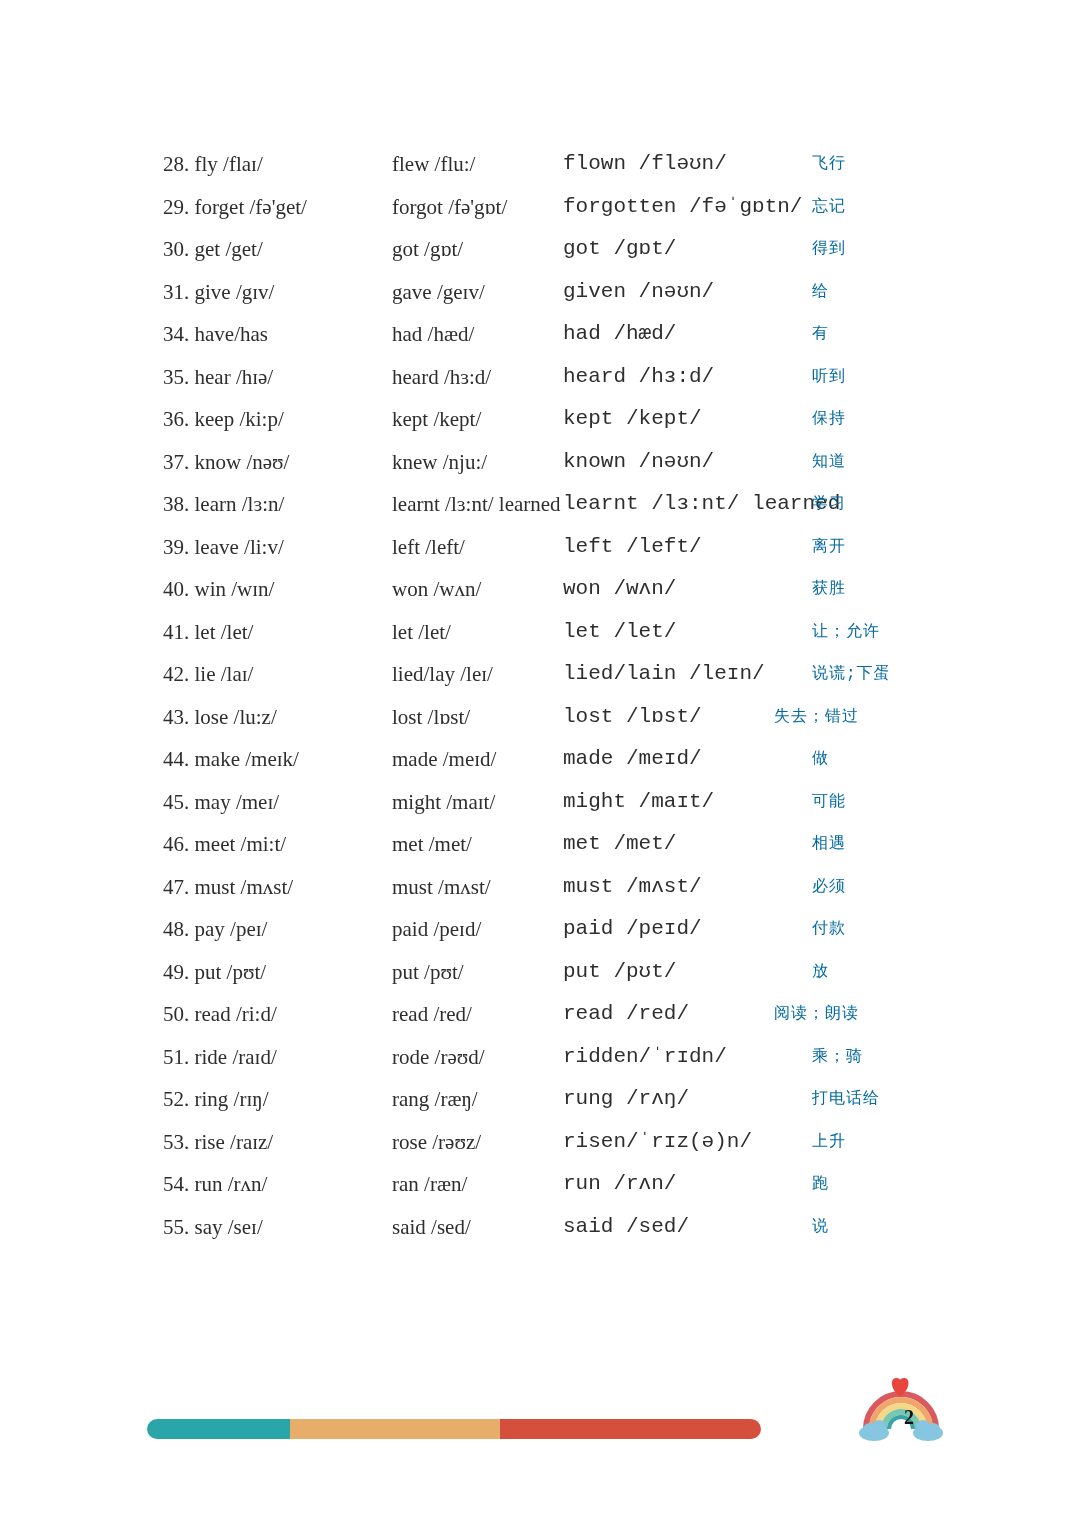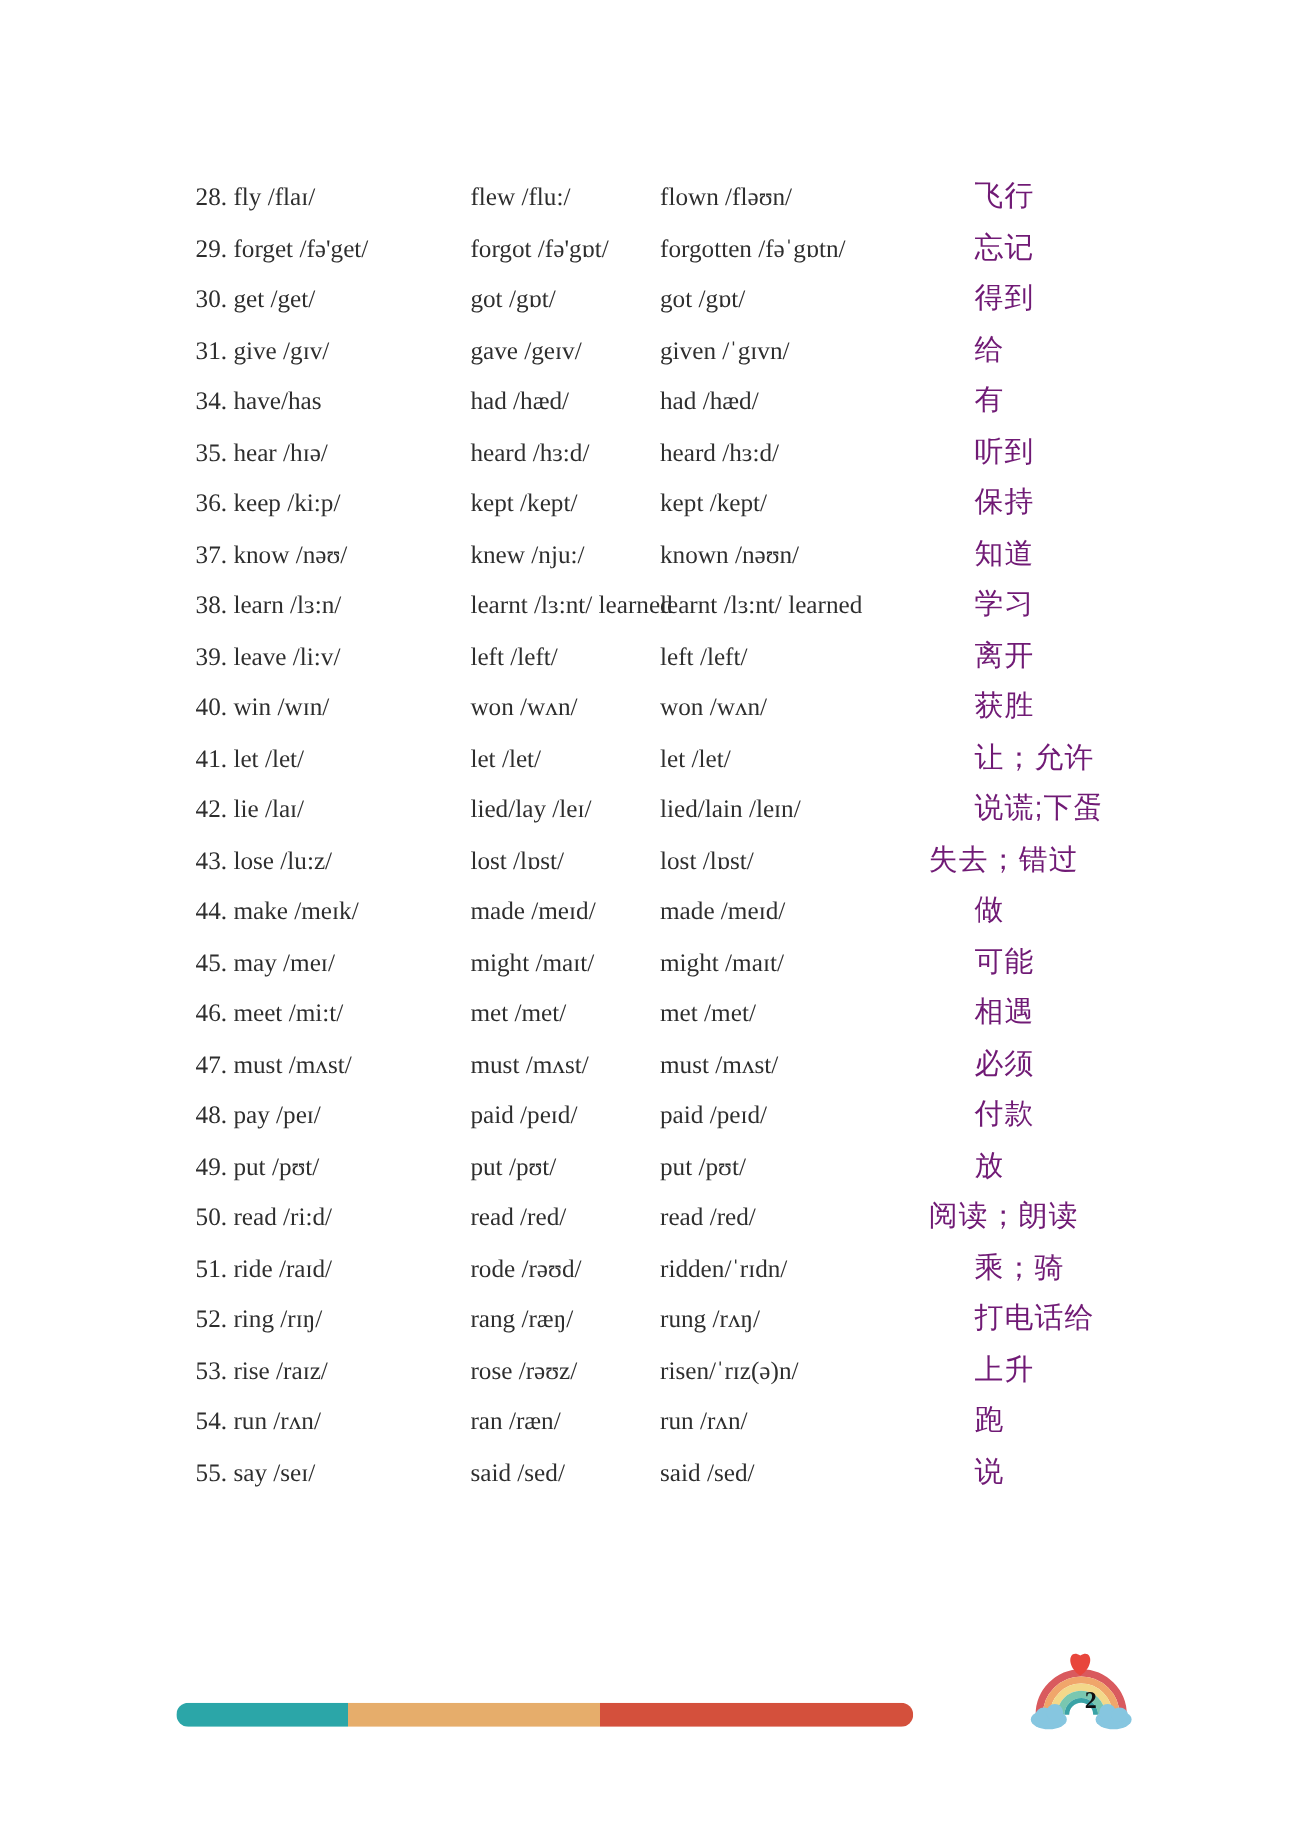--- a/index.html
+++ b/index.html
@@ -34,22 +34,22 @@
       font-size: 21px;
       line-height: 42.5px;
       white-space: nowrap;
     }
     .cell {
       position: absolute;
       top: 0;
     }
     .c-base { left: 163px; }
     .c-past { left: 392px; text-align: center; }
-    .c-pp   { left: 550px; }
-    .c-mean { left: 812px; font-family: Liberation Sans, sans-serif; font-size: 24px; color: #701a75; letter-spacing: 1px; }
+    .c-pp   { left: 563px; font-family: Liberation Mono, monospace; }
+    .c-mean { left: 812px; font-family: Liberation Mono, monospace; font-size: 16px; color: #0369a1; letter-spacing: 1px; }
     .c-mean.wide { left: 774px; }
 
     .footer-bar {
       position: absolute;
       left: 147px;
       top: 1407px;
       width: 614px;
       height: 20px;
       border-radius: 10px;
       overflow: hidden;
@@ -93,21 +93,21 @@
       </div>
       <div class="row">
         <span class="cell c-base">30. get /get/</span>
         <span class="cell c-past">got /gɒt/</span>
         <span class="cell c-pp">got /gɒt/</span>
         <span class="cell c-mean">得到</span>
       </div>
       <div class="row">
         <span class="cell c-base">31. give /gɪv/</span>
         <span class="cell c-past">gave /geɪv/</span>
-        <span class="cell c-pp">given /ˈgɪvn/</span>
+        <span class="cell c-pp">given /nəʊn/</span>
         <span class="cell c-mean">给</span>
       </div>
       <div class="row">
         <span class="cell c-base">34. have/has</span>
         <span class="cell c-past">had /hæd/</span>
         <span class="cell c-pp">had /hæd/</span>
         <span class="cell c-mean">有</span>
       </div>
       <div class="row">
         <span class="cell c-base">35. hear /hɪə/</span>

